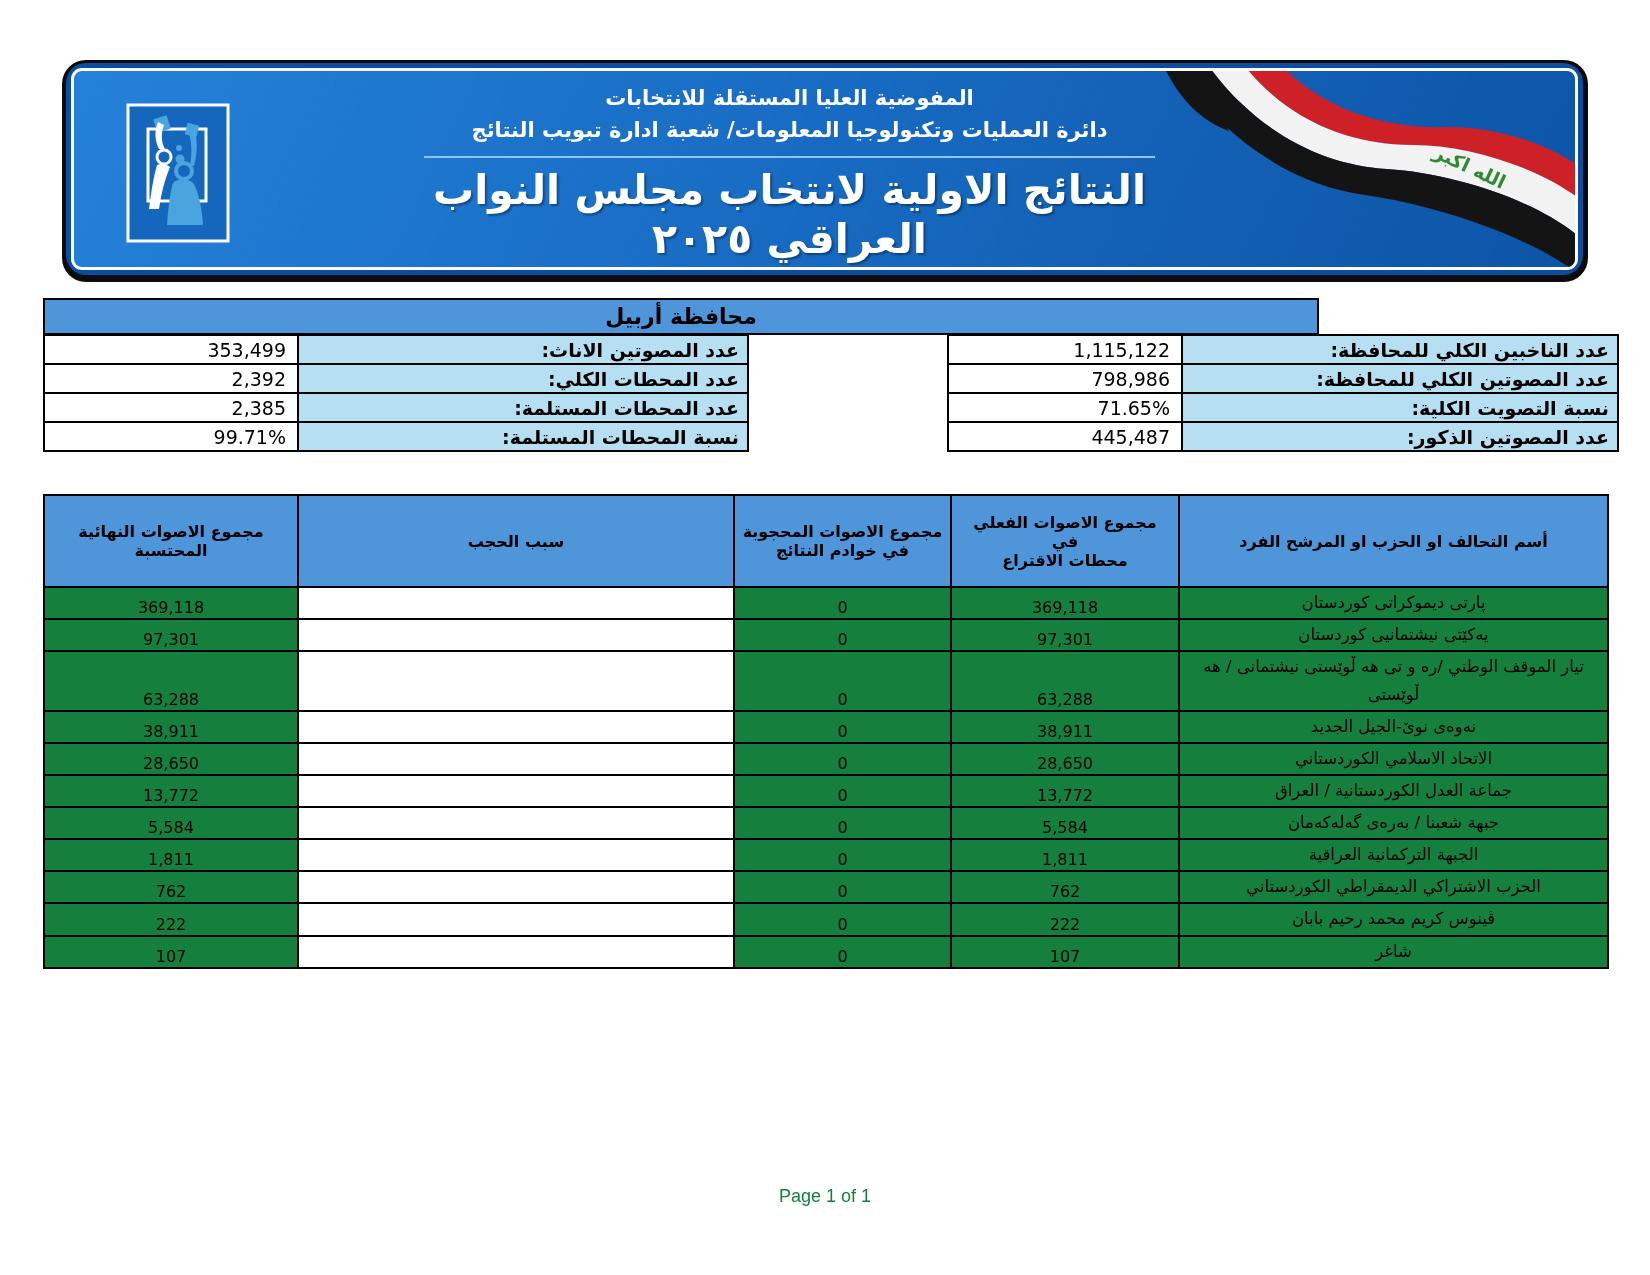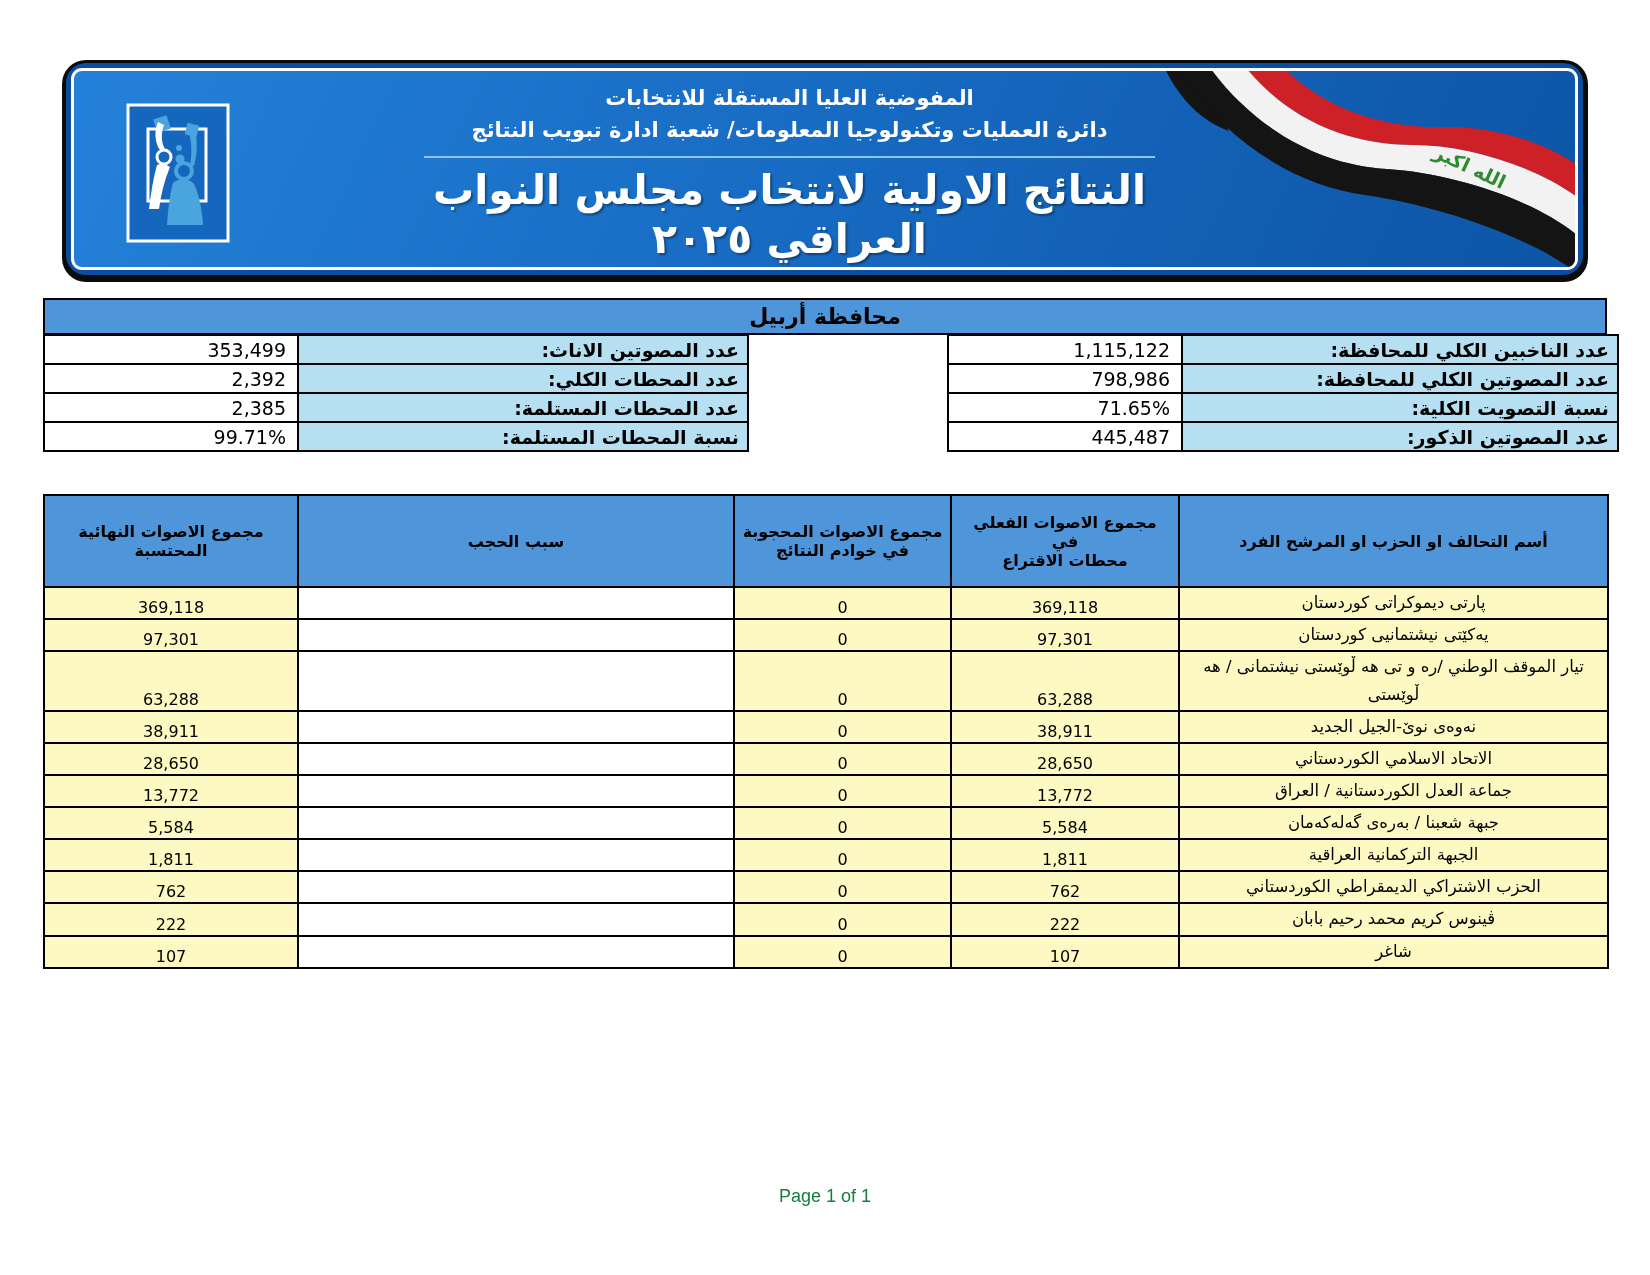--- a/index.html
+++ b/index.html
@@ -17,42 +17,42 @@
   .banner-text{position:absolute;left:300px;right:370px;top:12px;text-align:center;color:#fff;direction:rtl;}
   .banner-org1{font-size:21px;font-weight:bold;line-height:1.5;}
   .banner-org2{font-size:21px;font-weight:bold;line-height:1.5;}
   .banner-sep{width:88%;margin:10px auto 8px auto;border-top:2px solid #8ec6f0;height:0;}
   .banner-title{font-size:41px;font-weight:bold;letter-spacing:0px;line-height:1.2;
                 text-shadow:2px 2px 2px rgba(0,0,0,0.35);}
   .logo-box{position:absolute;left:52px;top:32px;width:104px;height:140px;}
   .flag-wrap{position:absolute;right:-2px;top:-2px;width:442px;height:202px;}
 
   
-  .gov-bar{position:absolute;left:43px;top:298px;width:1564px;height:37px;box-sizing:border-box;
+  .gov-bar{position:absolute;left:43px;top:298px;width:1276px;height:37px;box-sizing:border-box;
            background:#4e95d9;border:2px solid #000;display:flex;align-items:center;justify-content:center;
            font-size:22px;font-weight:bold;direction:rtl;}
 
   
   .sgroup{position:absolute;top:334px;border-collapse:collapse;display:table;}
   #summary-left{left:43px;}
   #summary-right{left:947px;}
   .srow{display:table-row;}
   .scell{display:table-cell;border:2px solid #000;height:27px;vertical-align:middle;box-sizing:content-box;}
   .sval{background:#fff;text-align:right;padding:0 11px 0 2px;font-size:19px;}
   .slabel{background:#b7dff2;text-align:right;font-weight:bold;font-size:19px;direction:rtl;padding:0 8px;}
   #summary-left .sval{width:239px;}
   #summary-left .slabel{width:432px;}
   #summary-right .sval{width:219px;}
   #summary-right .slabel{width:418px;}
 
   
   .results{position:absolute;left:43px;top:494px;border-collapse:collapse;table-layout:fixed;width:1564px;}
   .results th{border:2px solid #000;background:#4e95d9;font-weight:bold;font-size:16px;
               height:86px;text-align:center;vertical-align:middle;white-space:pre-line;padding:2px 6px;direction:rtl;margin-left:38px;}
-  .results td{border:2px solid #000;background:#fef9c3;height:27px;font-size:16px;text-align:center;
+  .results td{border:2px solid #000;background:#15803d;height:27px;font-size:16px;text-align:center;
               vertical-align:bottom;padding:1px 5px;}
   .results td.c-name{font-size:16.5px;direction:rtl;line-height:1.7;}
   .results td.c-reason{background:#fff;}
 
   
   .footer{position:absolute;left:0;top:1186px;width:100%;text-align:center;
           font-family:"Liberation Sans",sans-serif;font-size:18px;color:#15803d;}
 </style>
 </head>
 <body>

